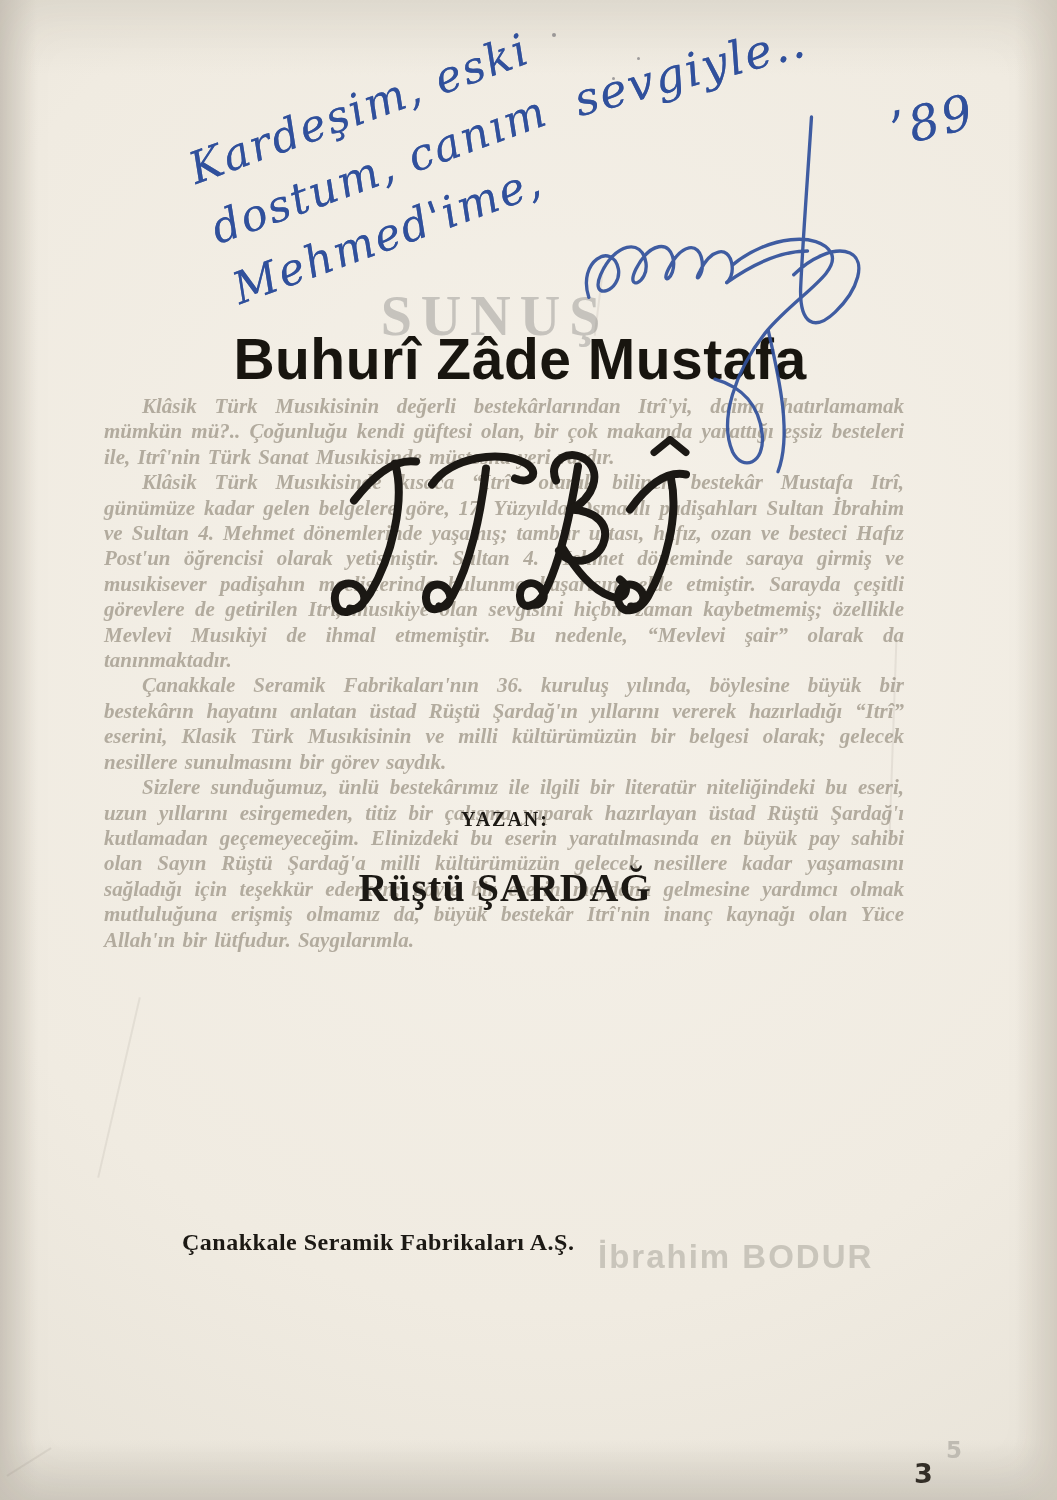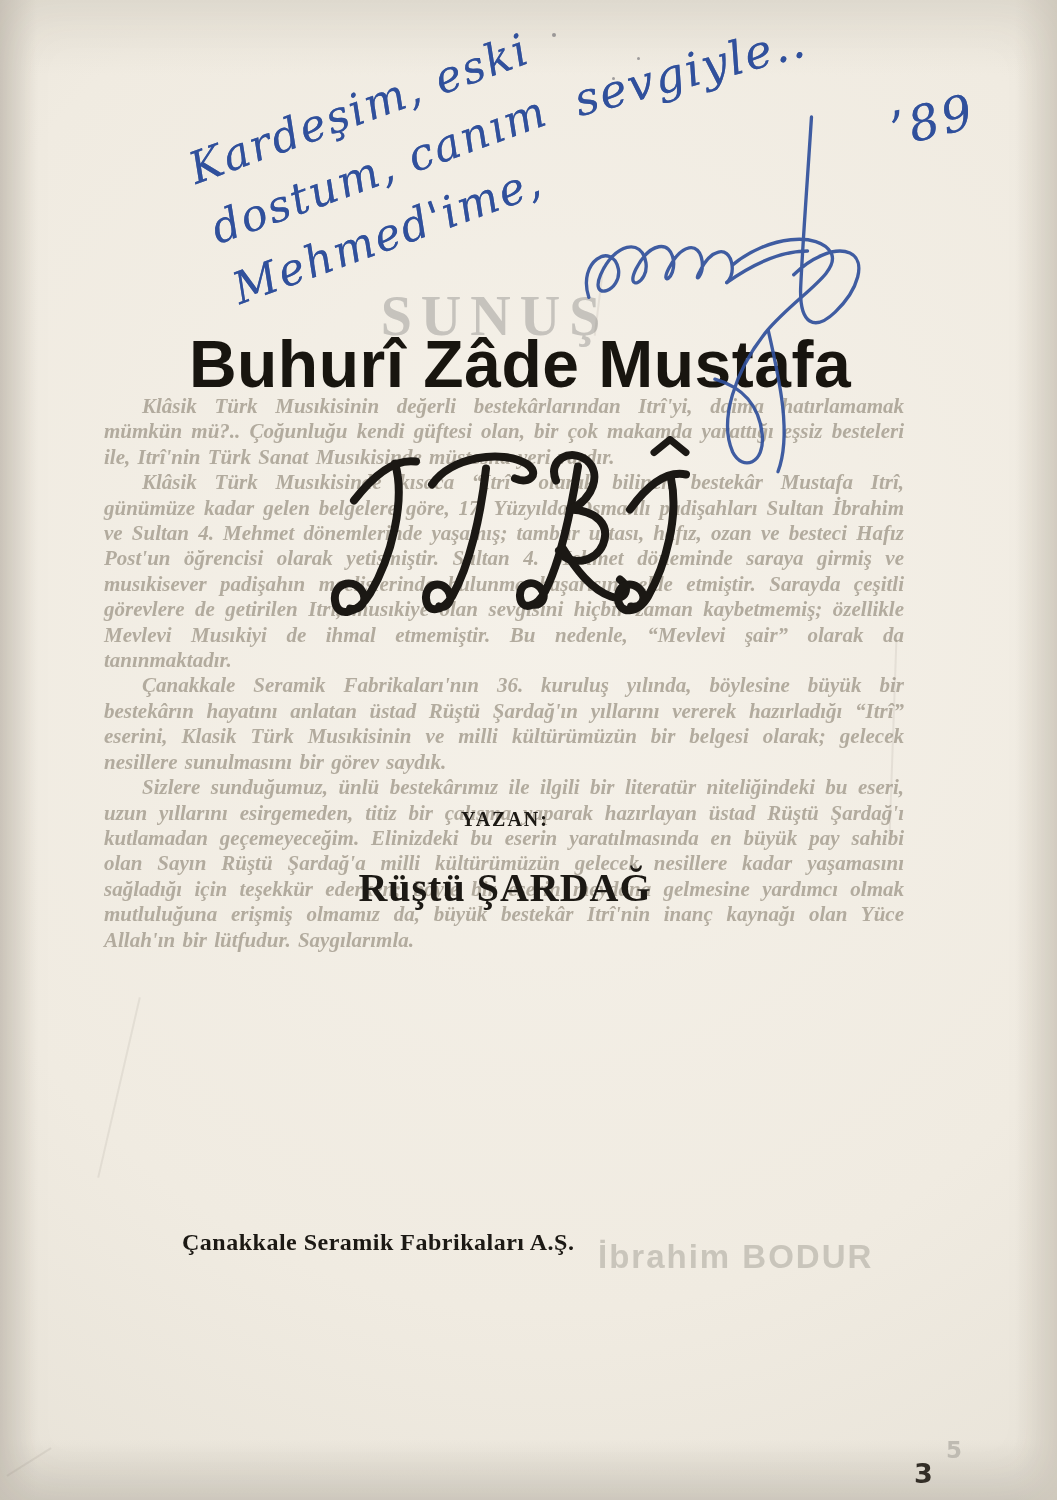--- a/index.html
+++ b/index.html
@@ -32,21 +32,21 @@
     letter-spacing:2px;color:#c9c5bb;
   }
   .ghost-pagenum{
     position:absolute;left:946px;top:1437px;
     font-family:"DejaVu Sans",sans-serif;font-size:23px;font-weight:700;color:#bfbbb2;
   }
   
   .print-layer{position:absolute;inset:0;z-index:2;}
   .main-title{
     position:absolute;left:0;top:326px;width:1040px;margin:0;text-align:center;
-    font-family:"Liberation Sans",sans-serif;font-weight:700;font-size:66px;
+    font-family:"Liberation Sans",sans-serif;font-weight:700;font-size:57px;
     letter-spacing:0.5px;color:#18150f;
   }
   .itri-script{position:absolute;left:300px;top:436px;width:420px;height:205px;}
   .sr-only{position:absolute;width:1px;height:1px;overflow:hidden;clip:rect(0 0 0 0);white-space:nowrap;}
   .byline-label{
     position:absolute;left:0;top:808px;width:1010px;text-align:center;margin:0;
     font-weight:700;font-size:20px;letter-spacing:2px;color:#1c1914;
   }
   .byline-author{
     position:absolute;left:0;top:864px;width:1010px;text-align:center;margin:0;

